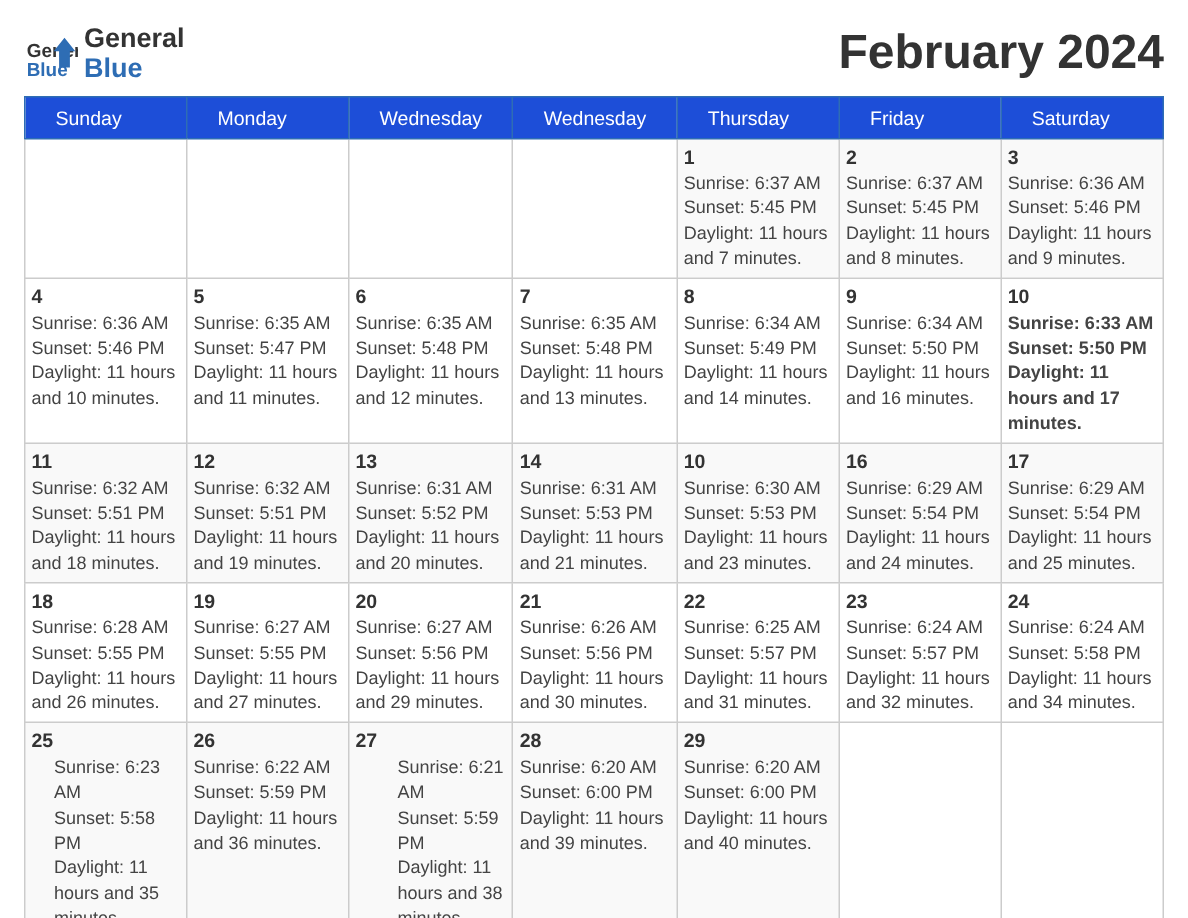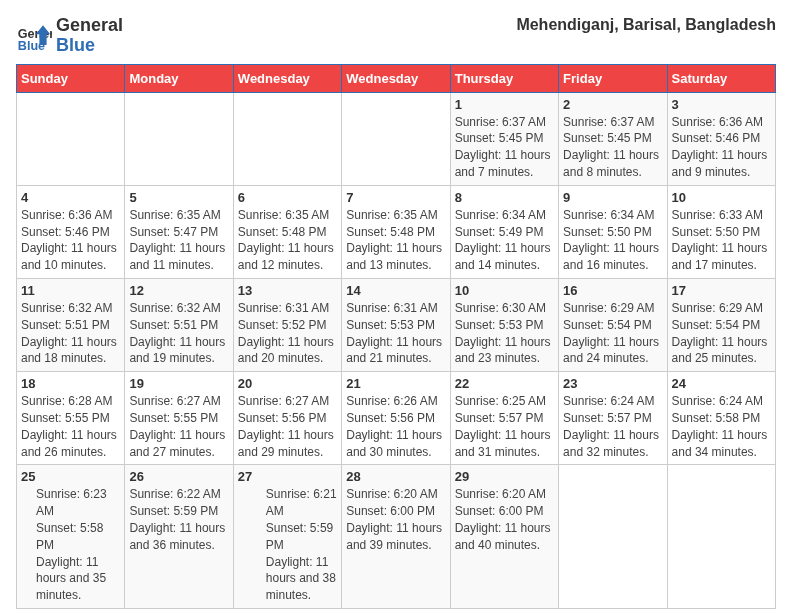--- a/index.html
+++ b/index.html
@@ -46,26 +46,26 @@
       font-size: 16px;
       font-weight: bold;
       color: #333;
     }
     table {
       width: 100%;
       border-collapse: collapse;
       font-size: 11px;
     }
     thead tr th {
-      background-color: #ef4444;
+      background-color: #1d4ed8;
       color: #fff;
-      padding: 6px 4px;
+      padding: 6px 20px;
       text-align: left;
       font-size: 13px;
-      font-weight: bold;
+      font-weight: normal;
       border: 1px solid #2E6DB4;
     }
     tbody tr td {
       border: 1px solid #ccc;
       vertical-align: top;
       padding: 4px;
       width: calc(100% / 7);
       height: 80px;
       background: #fff;
     }
@@ -97,21 +97,21 @@
       <text x="2" y="22" font-size="14" font-weight="bold" fill="#333">General</text>
       <text x="2" y="36" font-size="14" font-weight="bold" fill="#2E6DB4">Blue</text>
       <polygon points="30,8 38,18 34,18 34,30 26,30 26,18 22,18" fill="#2E6DB4"></polygon>
     </svg>
     <div class="logo-text">
       <span>General</span>
       <span style="color:#2E6DB4">Blue</span>
     </div>
   </div>
   <div class="title-area">
-    <div class="sub-title">Mehendiganj, Barisal, Bangladesh</div>
+    <div class="main-title">February 2024</div>
   </div>
 </div>
 
 <table>
   <thead>
     <tr id="weekday-header">
     <th>Sunday</th>
         <th>Monday</th>
         <th>Wednesday</th>
         <th>Wednesday</th>
@@ -177,21 +177,21 @@
 Daylight: 11 hours and 14 minutes.</div>
         </td>
         <td>
           <span class="day-num">9</span>
           <div class="day-info" style="white-space: pre-line;">Sunrise: 6:34 AM
 Sunset: 5:50 PM
 Daylight: 11 hours and 16 minutes.</div>
         </td>
         <td>
           <span class="day-num">10</span>
-          <div class="day-info" style="white-space: pre-line;">Sunrise: 6:33 AM
+          <div class="day-info" style="white-space: pre-line; font-weight: bold;">Sunrise: 6:33 AM
 Sunset: 5:50 PM
 Daylight: 11 hours and 17 minutes.</div>
         </td>
       </tr>
       <tr>
         <td>
           <span class="day-num">11</span>
           <div class="day-info" style="white-space: pre-line;">Sunrise: 6:32 AM
 Sunset: 5:51 PM
 Daylight: 11 hours and 18 minutes.</div>

